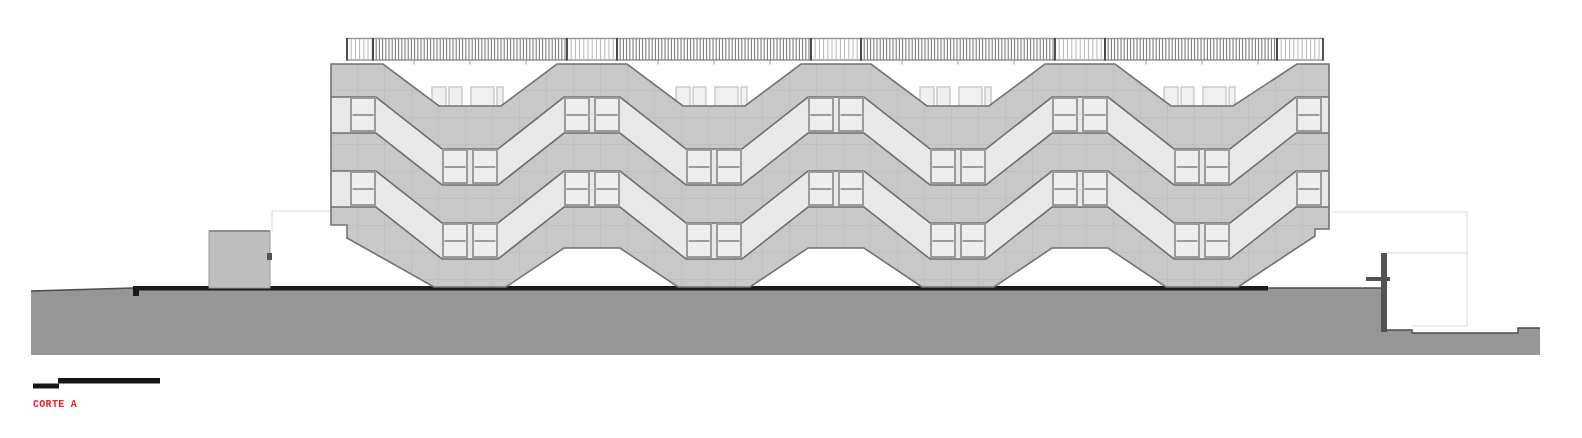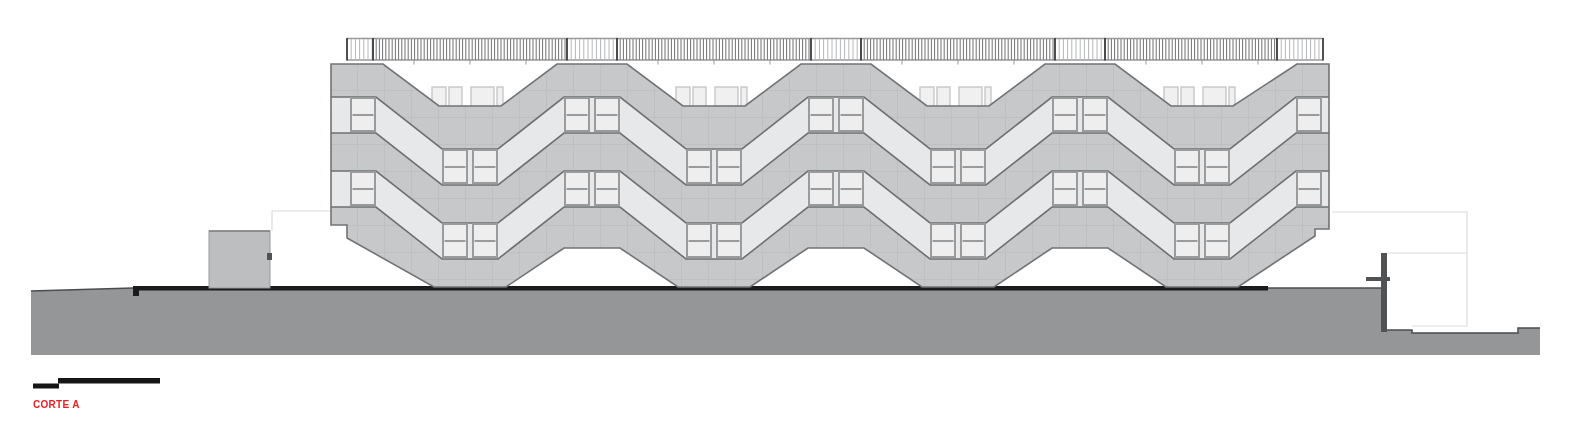--- a/index.html
+++ b/index.html
@@ -7,21 +7,21 @@
     position:relative;
     width:1582px;height:438px;
     background:var(--bg,#fff);
     overflow:hidden;
     font-family:"Liberation Sans",sans-serif;
   }
   .stage svg{position:absolute;left:0;top:0;}
   .section-label{
     position:absolute;
     left:33px;top:399px;
-    font-family:Liberation Sans, sans-serif;
+    font-family:Liberation Mono, monospace;
     font-weight:700;
     font-size:10px;
     letter-spacing:.3px;
     color:var(--label-color,#ed2024);
     white-space:nowrap;
   }
 </style>
 </head>
 <body>
 

